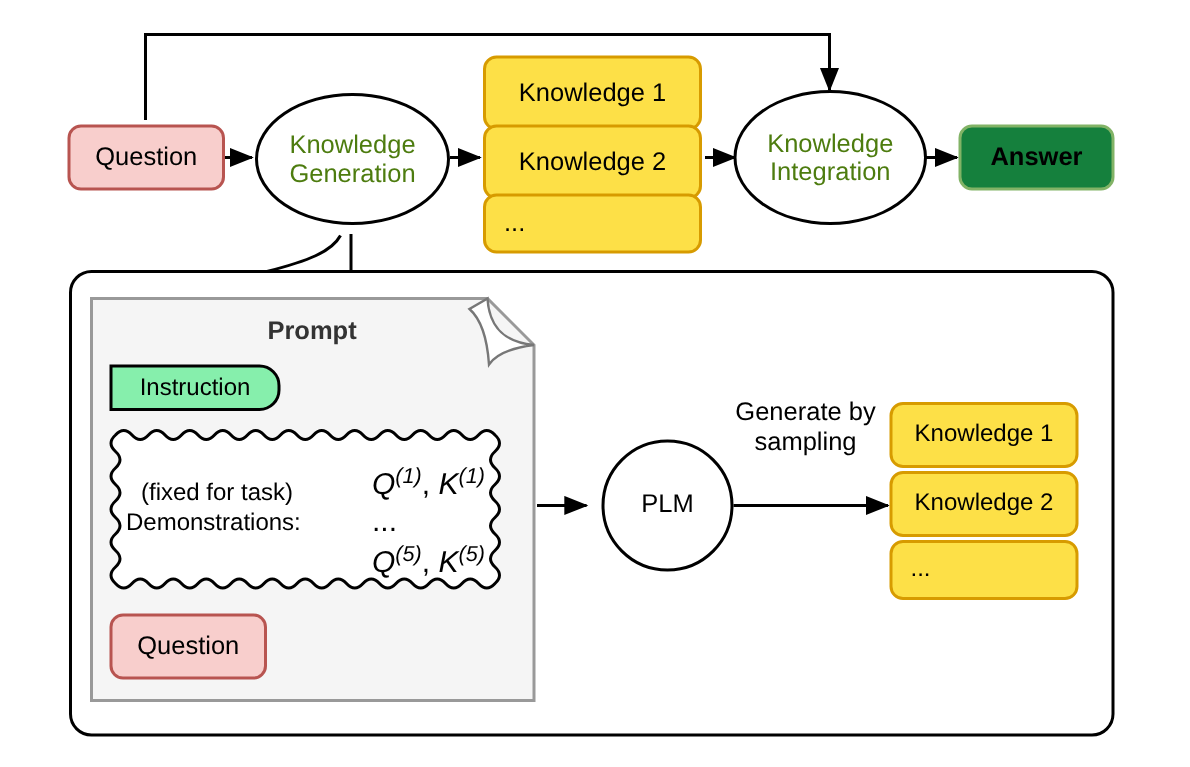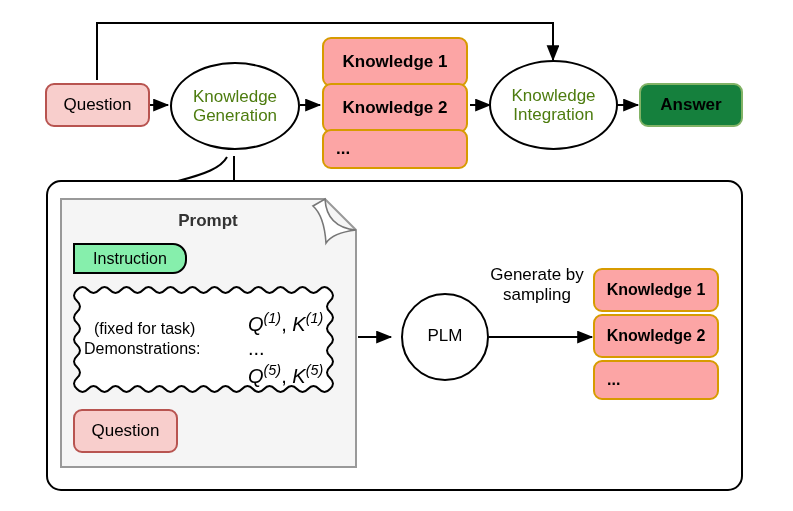--- a/index.html
+++ b/index.html
@@ -45,24 +45,24 @@
     color: #000000;
     font-weight: normal;
   }
   .green-box {
     background: #15803d;
     border-color: #82b366;
     color: #000000;
     font-weight: bold;
   }
   .orange-box {
-    background: #fca5a5;
+    background: #fde047;
     border-color: #d79b00;
     color: #000000;
-    font-weight: bold;
+    font-weight: normal;
   }
   
   .ellipse {
     border: 2px solid #000000;
     border-radius: 50%;
     background: #ffffff;
     color: #4d7c0f;
     flex-direction: column;
   }
   

